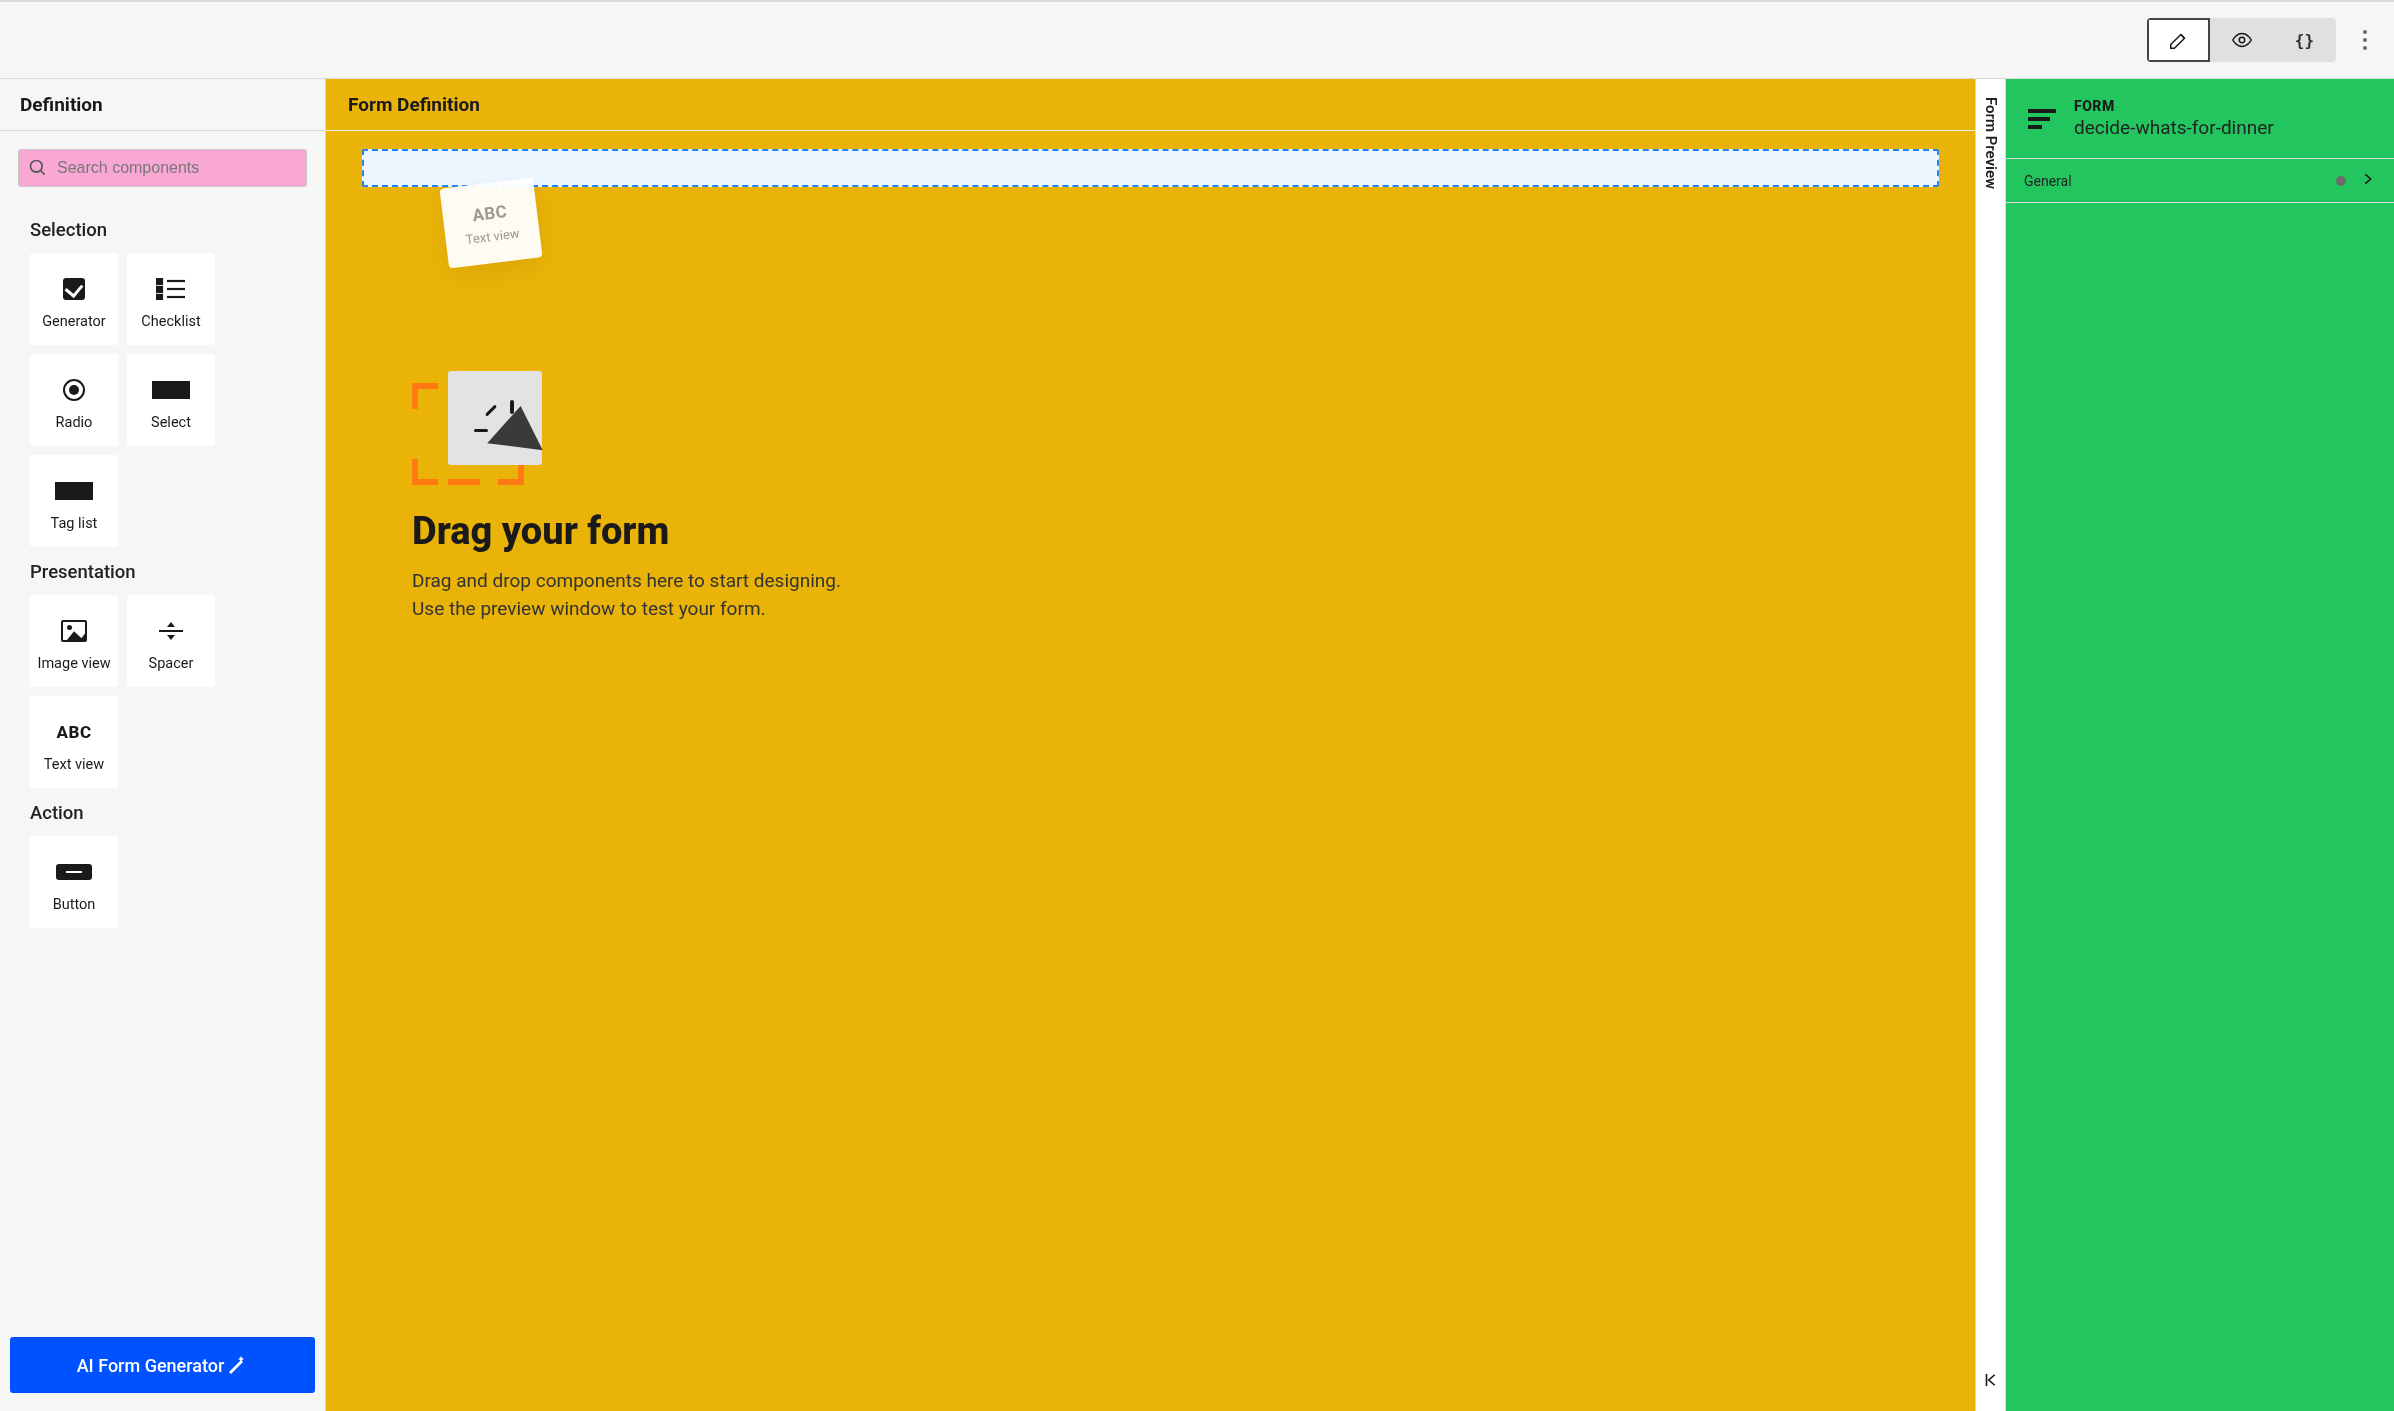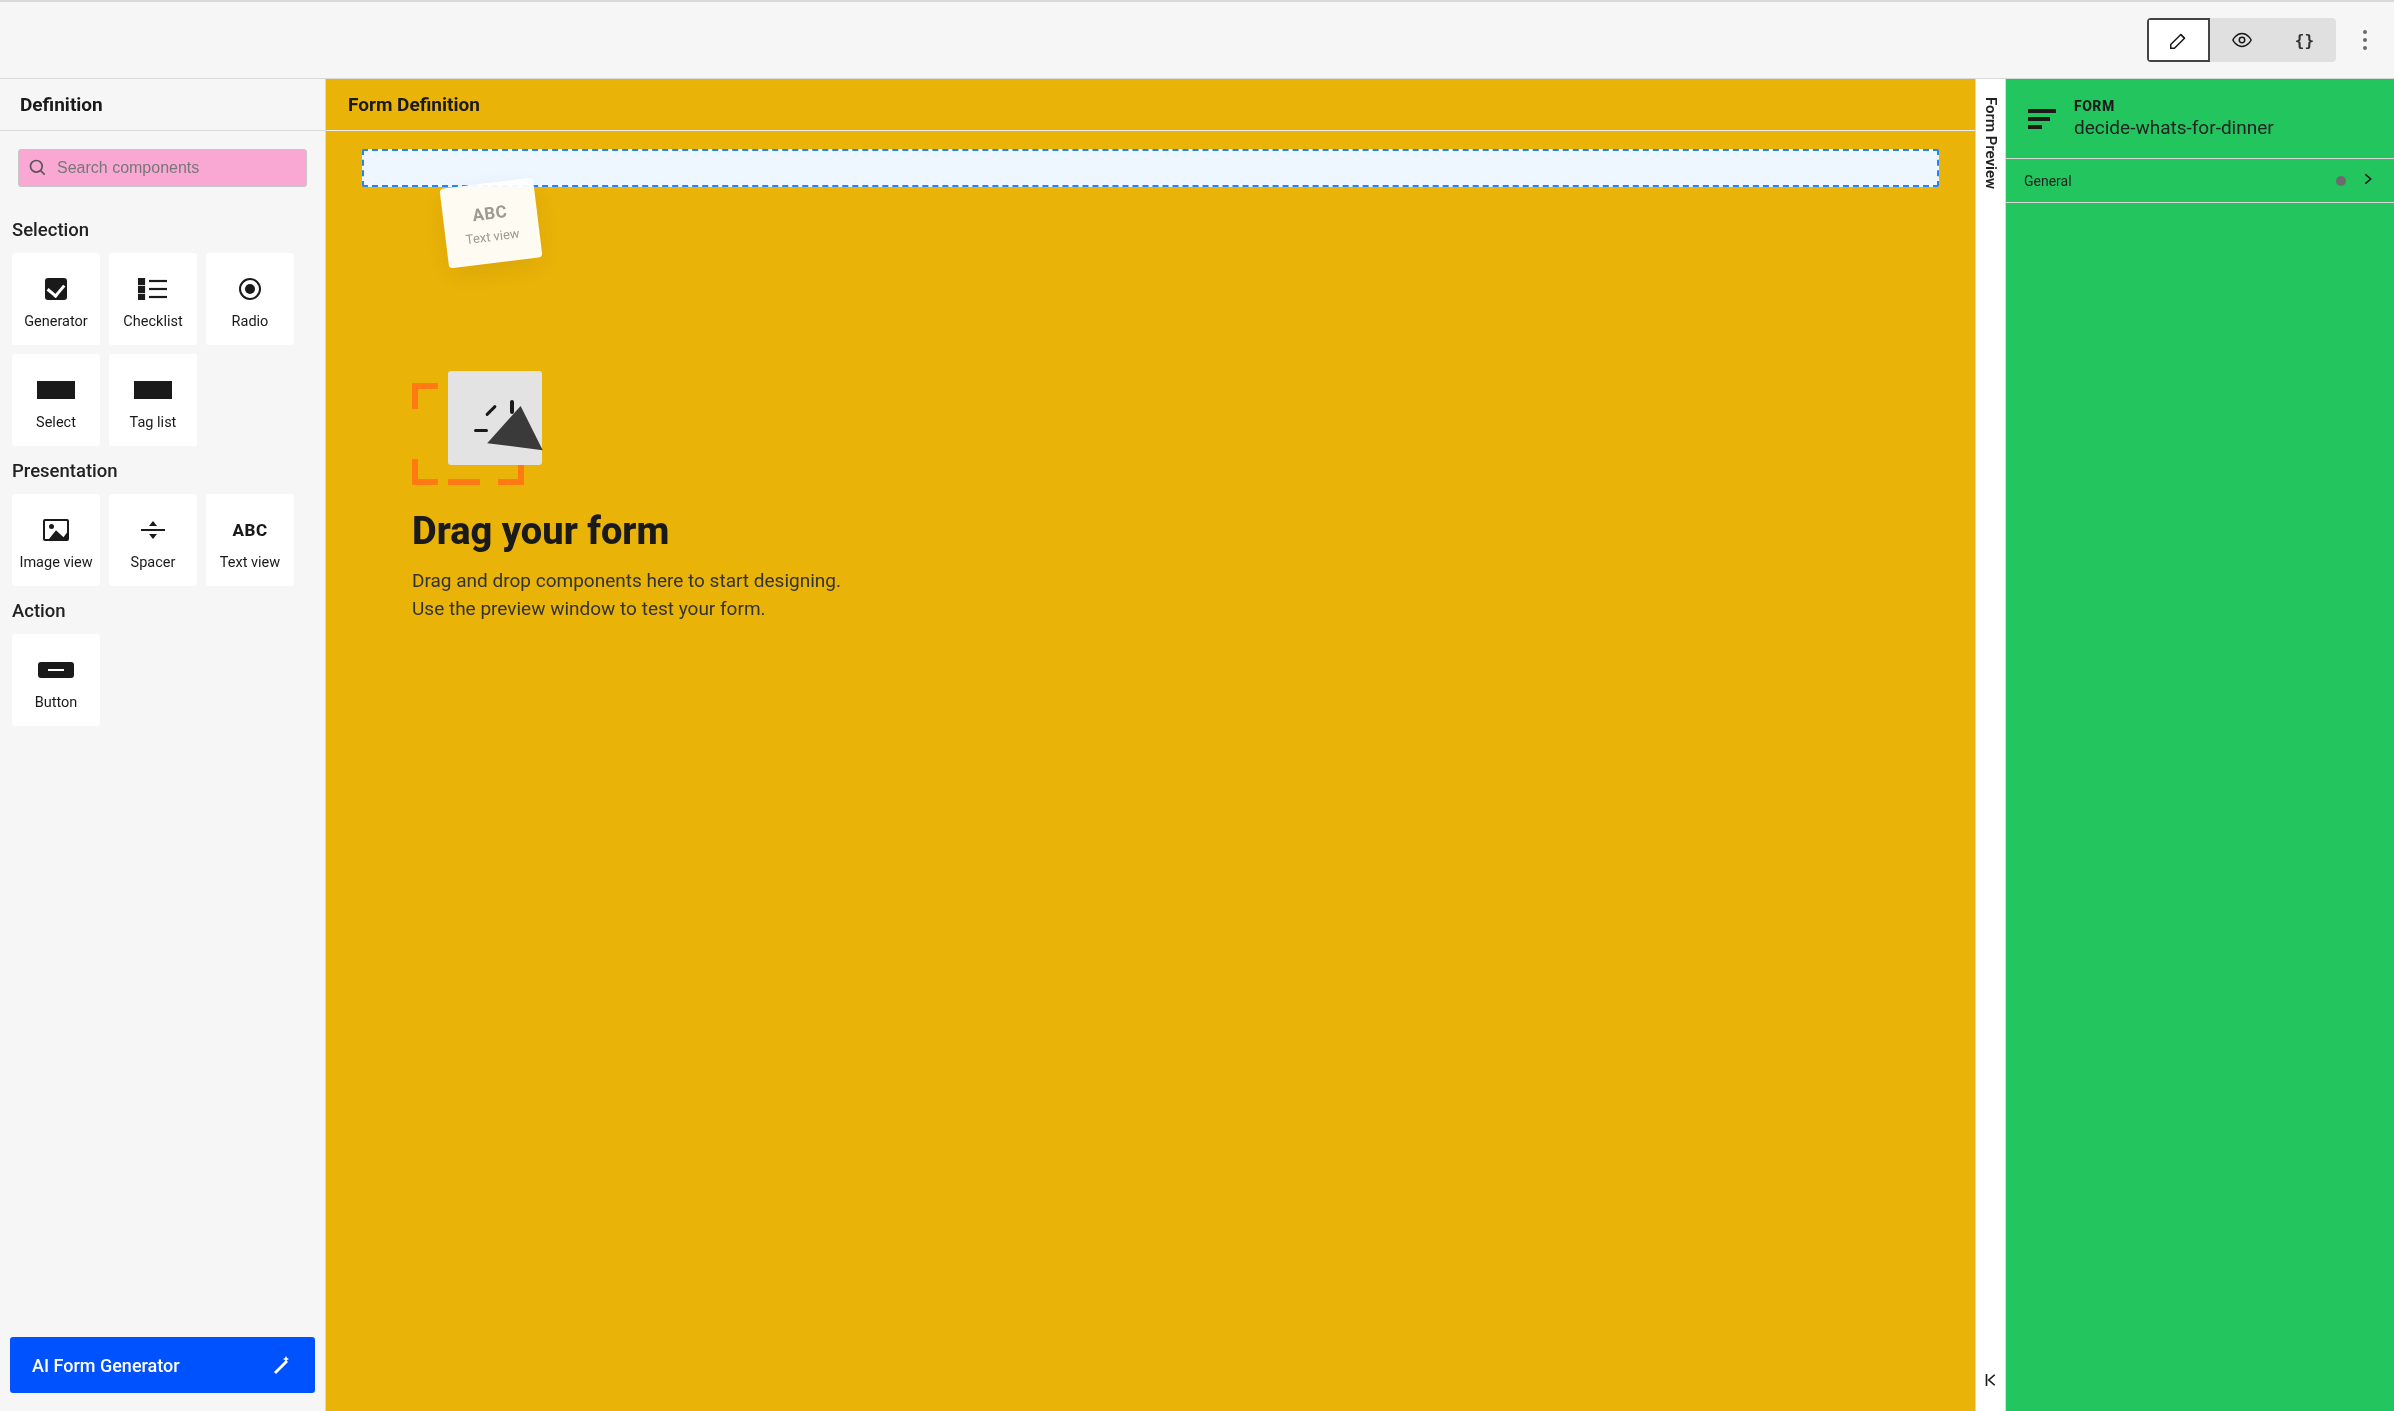--- a/index.html
+++ b/index.html
@@ -88,21 +88,21 @@
     .search-input::placeholder { color: #777; }
     .search-icon {
       position: absolute;
       margin-top: 9px; margin-left: 10px;
       width: 20px; height: 20px;
       stroke: #555; fill: none; stroke-width: 2;
     }
     .components-scroller {
       flex: 1;
       overflow-y: auto;
-      padding: 0 12px 12px;
+      padding: 0 30px 12px;
       position: relative;
     }
     .components-scroller::-webkit-scrollbar { width: 12px; }
     .components-scroller::-webkit-scrollbar-thumb {
       background: #bdbdbd; border-radius: 6px;
     }
 
     .cat-title {
       font-size: 18.5px; font-weight: 500; color: #222;
       margin: 14px 0 12px;
@@ -141,21 +141,21 @@
 
     .ai-btn {
       margin: 10px 10px 18px;
       height: 56px;
       background: #0052ff;
       color: #fff;
       border-radius: 3px;
       display: flex; align-items: center;
       padding: 0 22px;
       font-size: 18px; font-weight: 500;
-      justify-content: space-between;
+      justify-content: center;
       cursor: pointer;
     }
     .ai-btn svg { width: 24px; height: 24px; fill: #fff; }
 
     
     .canvas-panel {
       background: #eab308;
       border-right: 1px solid #d9d9d9;
       display: flex; flex-direction: column;
     }

